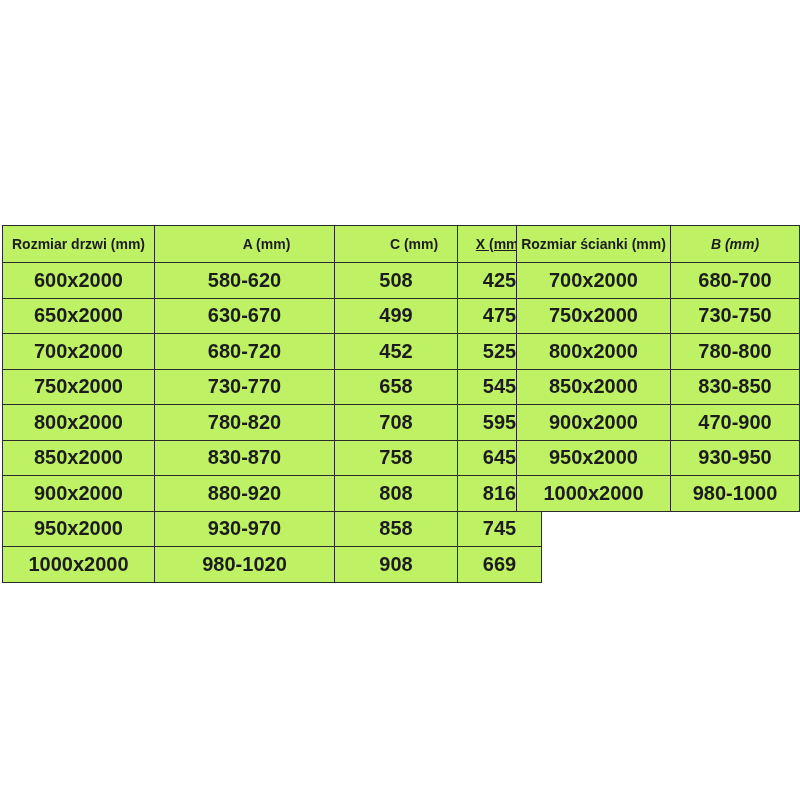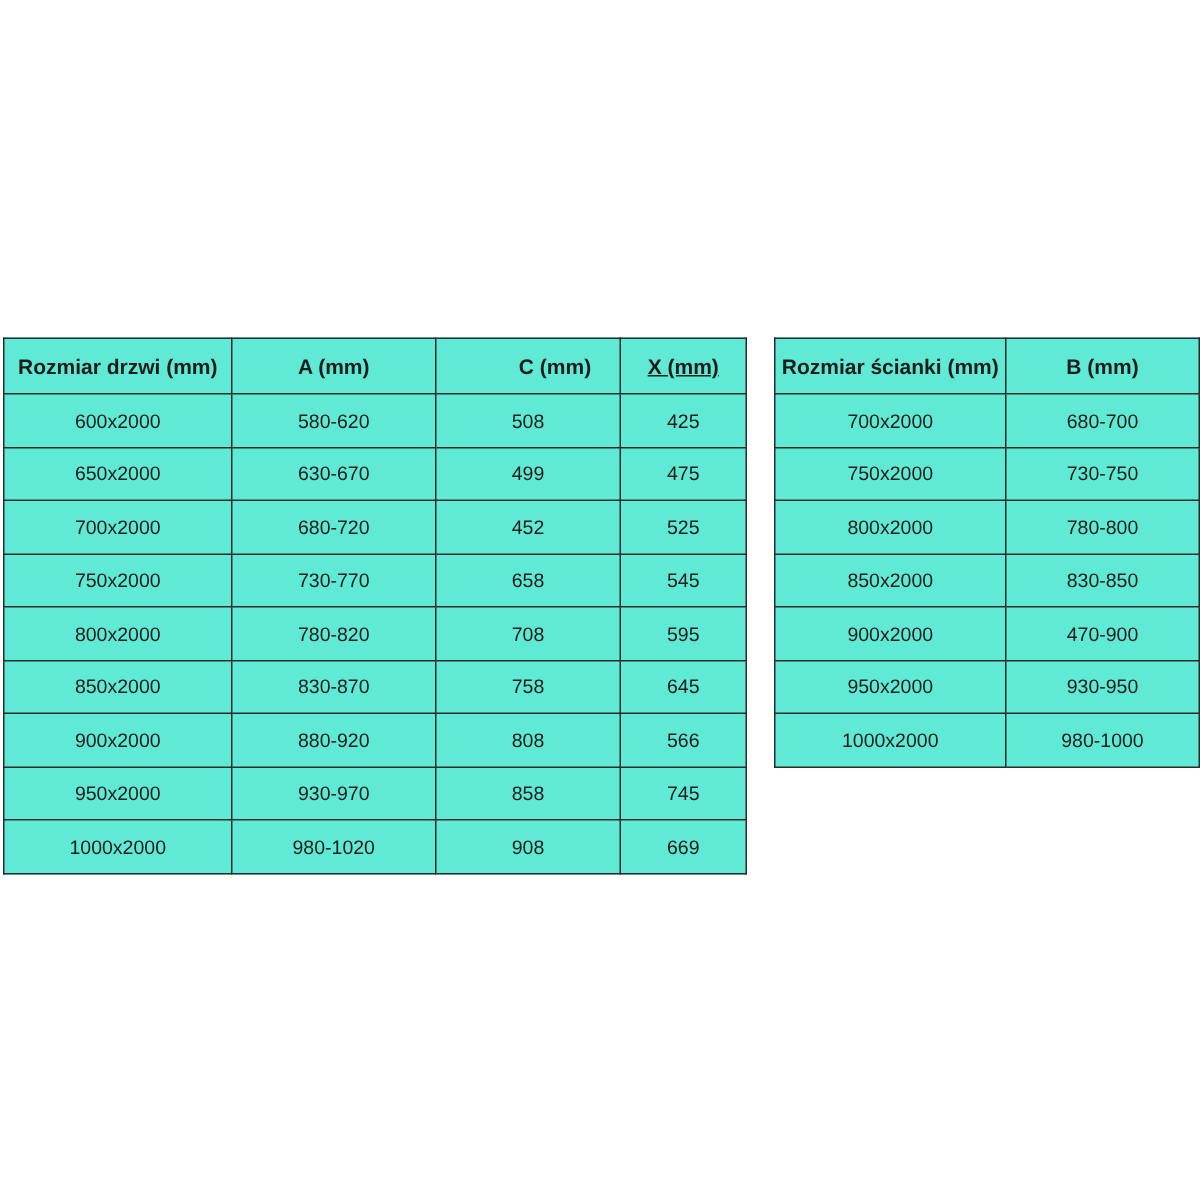--- a/index.html
+++ b/index.html
@@ -12,60 +12,60 @@
     width: 800px;
     height: 800px;
     background: #ffffff;
     overflow: hidden;
     font-family: "Liberation Sans", sans-serif;
   }
   table.spec-table {
     position: absolute;
     border-collapse: collapse;
     table-layout: fixed;
-    background: #5eead4;
+    background: #bef264;
   }
   table.spec-table th,
   table.spec-table td {
     border: 1px solid #2b2b2b;
     text-align: center;
     vertical-align: middle;
     padding: 0;
     color: #1c1c1c;
     overflow: hidden;
     white-space: nowrap;
   }
   table.spec-table th {
     height: 36px;
     font-size: 14px;
     font-weight: bold;
   }
   table.spec-table td {
     height: 34.5px;
-    font-size: 13px;
-    font-weight: normal;
+    font-size: 20px;
+    font-weight: bold;
   }
   
   .t-doors {
     left: 2px;
     top: 225px;
     width: 455px;
   }
   .t-doors th:nth-child(1) { width: 151px; }
-  .t-doors th:nth-child(2) { width: 135px; }
+  .t-doors th:nth-child(2) { width: 135px; padding-left: 44px; }
   .t-doors th:nth-child(3) { width: 86px; padding-left: 36px;  }
   .t-doors th:nth-child(4) { width: 83px; text-decoration: underline;  }
   
   .t-wall {
     left: 516px;
     top: 225px;
     width: 281px;
   }
   .t-wall th:nth-child(1) { width: 153px; }
-  .t-wall th:nth-child(2) { width: 128px; }
+  .t-wall th:nth-child(2) { width: 128px; font-style: italic; }
   .t-wall td { height: 34.4px; }
 </style>
 </head>
 <body>
 
 <div class="canvas">
   <table class="spec-table t-doors">
       <thead>
         <tr>
           <th>Rozmiar drzwi (mm)</th>
@@ -108,21 +108,21 @@
         <tr>
           <td>850x2000</td>
           <td>830-870</td>
           <td>758</td>
           <td>645</td>
         </tr>
         <tr>
           <td>900x2000</td>
           <td>880-920</td>
           <td>808</td>
-          <td>566</td>
+          <td>816</td>
         </tr>
         <tr>
           <td>950x2000</td>
           <td>930-970</td>
           <td>858</td>
           <td>745</td>
         </tr>
         <tr>
           <td>1000x2000</td>
           <td>980-1020</td>

